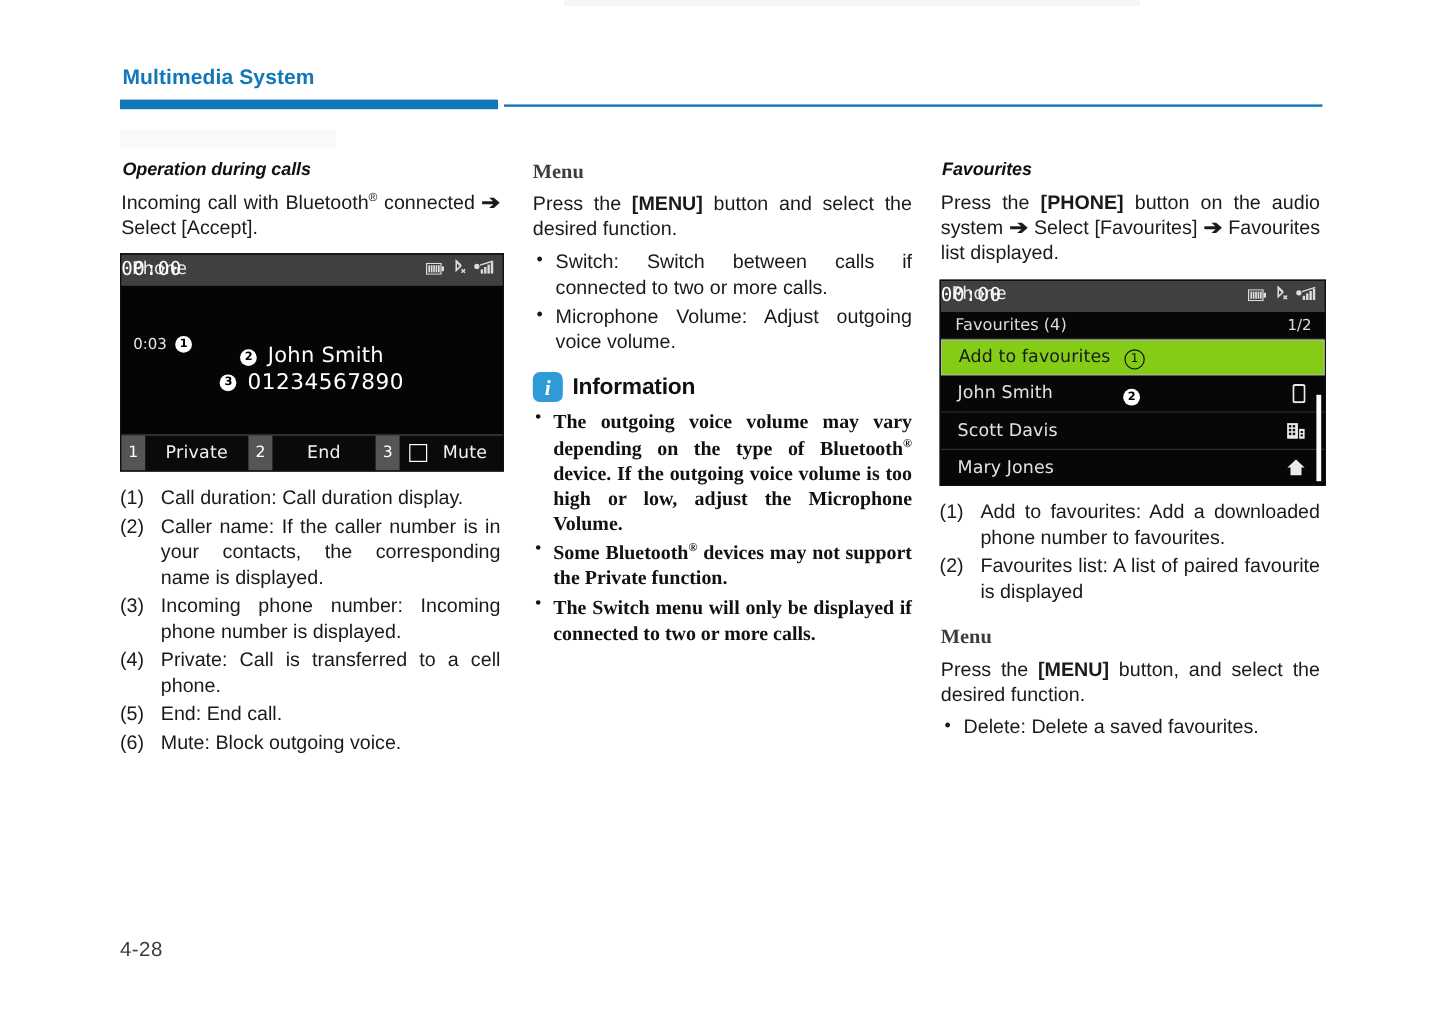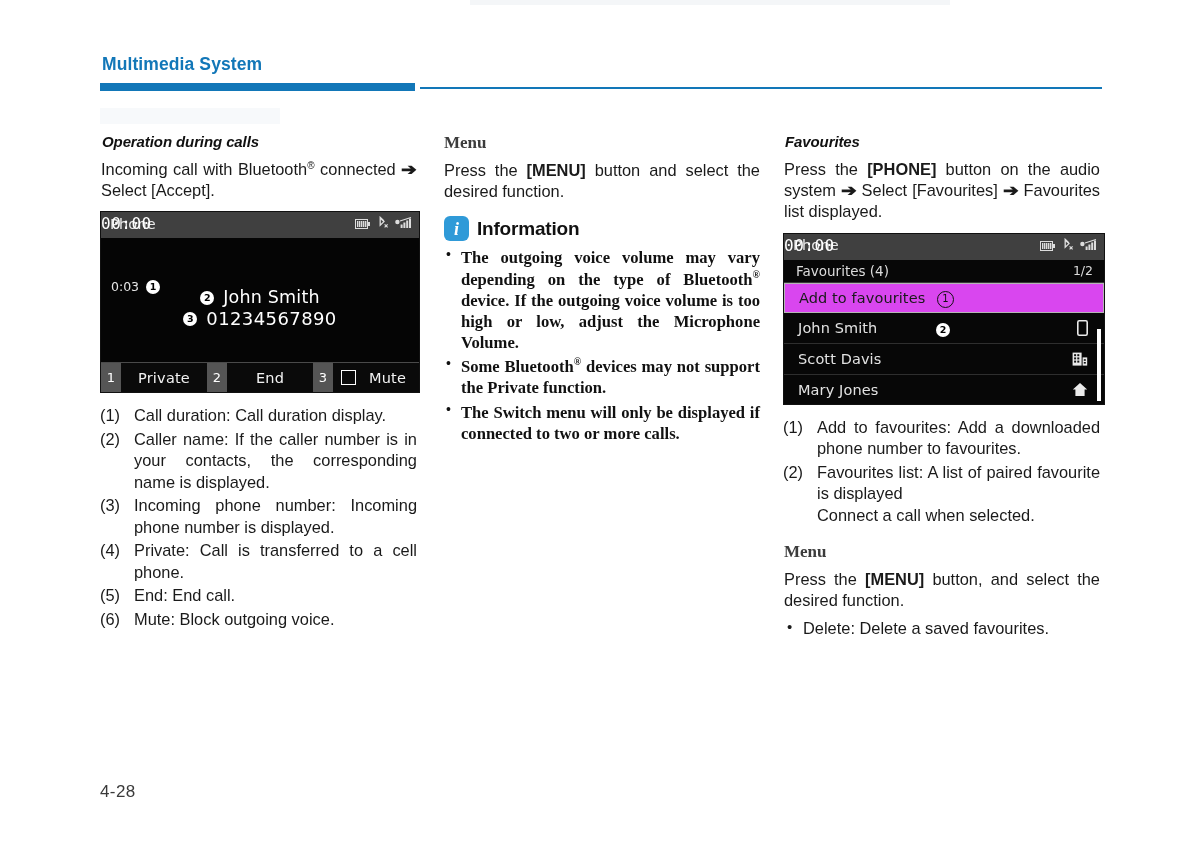--- a/index.html
+++ b/index.html
@@ -398,21 +398,21 @@
   .fav-list { position: relative; }
   .fav-row {
     height: 30px;
     position: relative;
     display: flex;
     align-items: center;
     border-bottom: 1px solid #2e2e2e;
     background: #070707;
   }
   .fav-row.selected {
-    background: #d946ef;
+    background: #84cc16;
     color: #111;
     border: 1px solid #b5b5b5;
     box-sizing: border-box;
   }
   .fav-row .r-label {
     position: absolute;
     left: 14px;
     font-size: 14.5px;
     color: #e2e2e2;
     letter-spacing: .1px;
@@ -562,20 +562,24 @@
     </ul>
 
   </div>
 
   <div class="col col-2">
 
     <h3 class="sub-title">Menu</h3>
 
     <p class="body"><span>Press the </span><span class="bold">[MENU]</span><span> button and select the desired function.</span></p>
 
+    <ul class="bullets">
+      <li>Switch: Switch between calls if connected to two or more calls.</li>
+      <li>Microphone Volume: Adjust outgoing voice volume.</li>
+    </ul>
 
     <div class="info-head">
       <div class="info-icon">i</div>
       <div class="info-title">Information</div>
     </div>
 
     <ul class="info-bullets">
       <li><span>The outgoing voice volume may vary depending on the type of Bluetooth</span><span class="sup-r">®</span><span> device. If the outgoing voice volume is too high or low, adjust the Microphone Volume.</span></li>
       <li><span>Some Bluetooth</span><span class="sup-r">®</span><span> devices may not support the Private function.</span></li>
       <li><span>The Switch menu will only be displayed if connected to two or more calls.</span></li>
@@ -677,21 +681,21 @@
           </div>
 
           <div class="fav-scrollbar"></div>
         </div>
 
       </div>
     </div>
 
     <ul class="numlist">
       <li><span class="marker">(1)</span><span>Add to favourites: Add a downloaded phone number to favourites.</span></li>
-      <li><span class="marker">(2)</span><span>Favourites list: A list of paired favourite is displayed</span><span class="cont">Connect a call when selected.</span></li>
+      <li><span class="marker">(2)</span><span>Favourites list: A list of paired favourite is displayed</span></li>
     </ul>
 
     <h3 class="sub-title" style="margin-top:16px;">Menu</h3>
 
     <p class="body"><span>Press the </span><span class="bold">[MENU]</span><span> button, and select the desired function.</span></p>
 
     <ul class="bullets">
       <li>Delete: Delete a saved favourites.</li>
     </ul>
 

